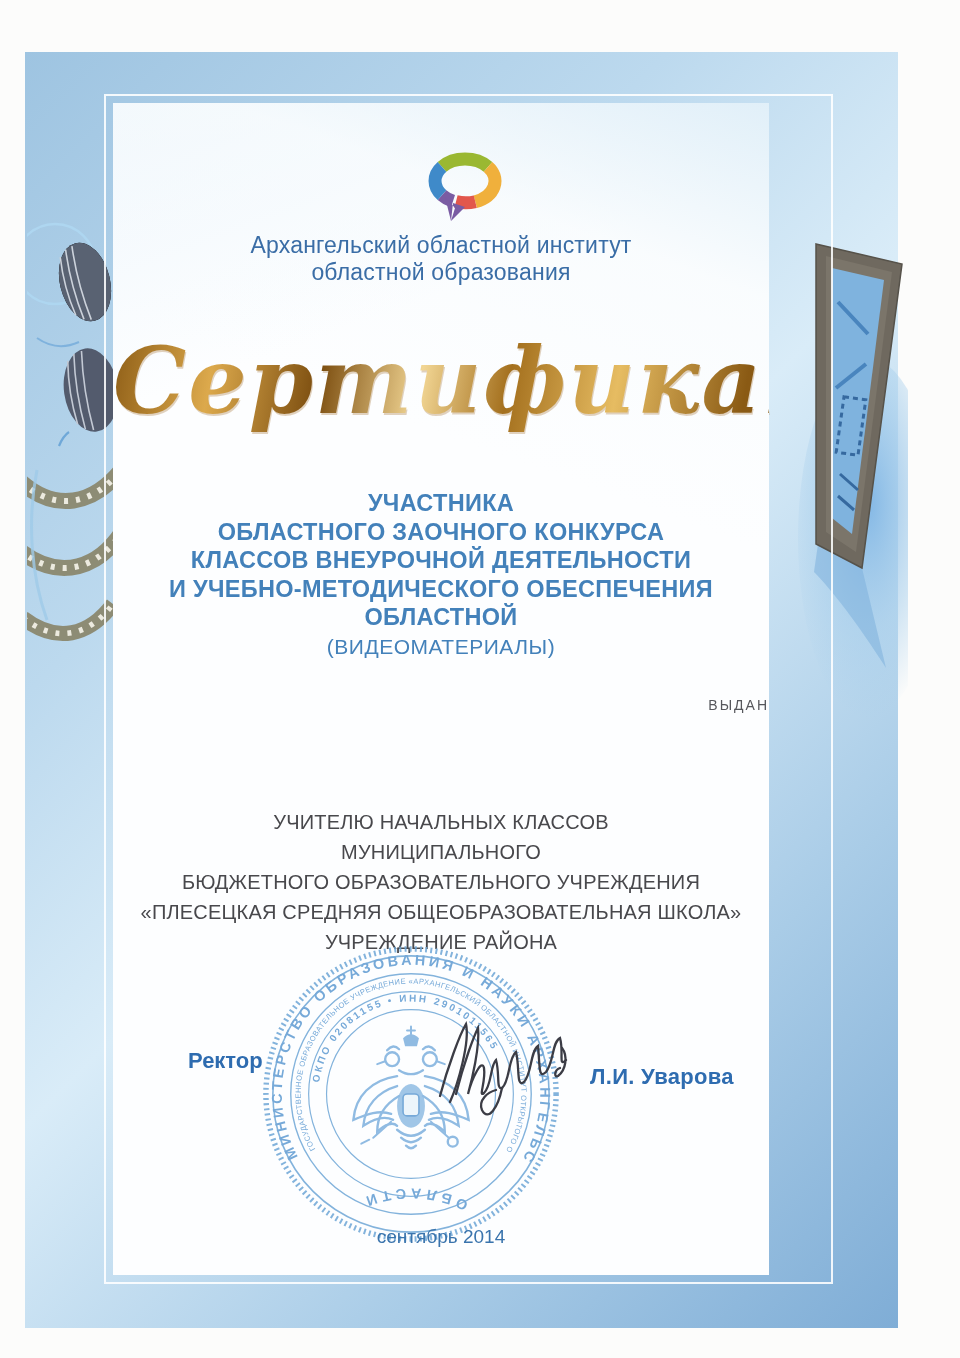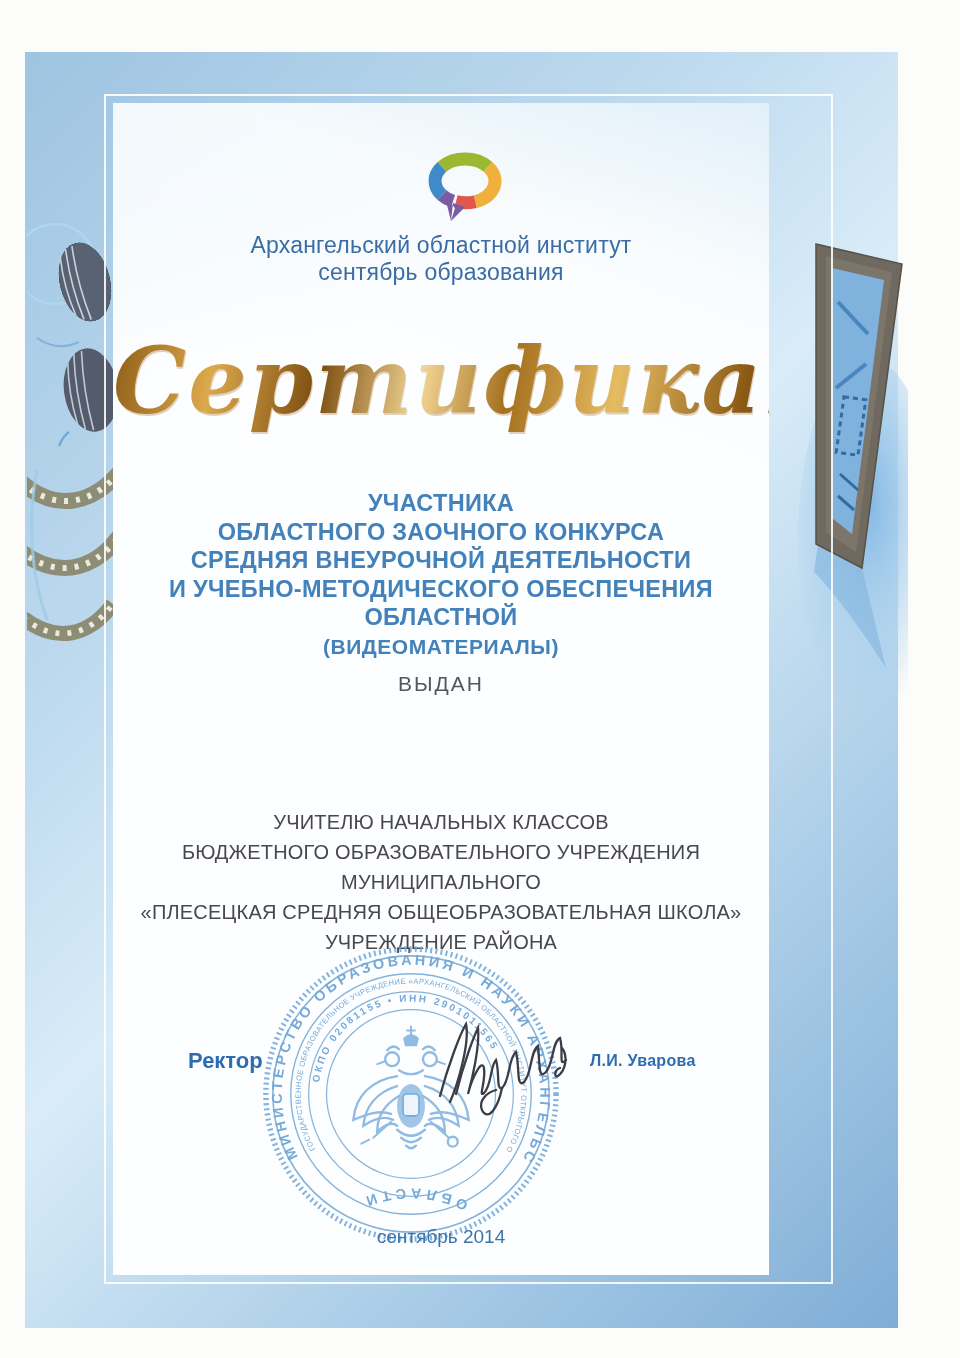--- a/index.html
+++ b/index.html
@@ -32,31 +32,31 @@
   .gold-title {
     top:208px; font-family:"DejaVu Serif", serif; font-style:italic; font-weight:bold;
     font-size:92px; line-height:140px; letter-spacing:2px;
     background:linear-gradient(100deg,#8a5a14 0%,#dca94c 16%,#7c4e10 32%,#f2d694 47%,#a4701e 60%,#e6bc62 76%,#8a5a14 95%);
     -webkit-background-clip:text; background-clip:text; color:transparent;
     filter:drop-shadow(1px 2px 0px rgba(150,95,20,.28));
     text-align:right;
   }
 
   .award { top:386px; color:#4381ba; font-weight:bold; font-size:23.5px; line-height:28.6px; letter-spacing:.3px; }
-  .award .materials { font-weight:bold; font-size:21px; letter-spacing:.5px; padding-top:1px; }
-
-  .issued { top:569px; color:#56575c; font-size:21px; letter-spacing:2px; }
+  .award .materials { font-weight:normal; font-size:21px; letter-spacing:.5px; padding-top:1px; }
+
+  .issued { top:594px; color:#56575c; font-size:14px; letter-spacing:2px;text-align:right; }
 
   .recipient-name { top:643px; color:#47474b; font-weight:bold; font-size:28px; letter-spacing:1px; }
 
   .recipient-desc { top:704px; color:#48484c; font-size:20px; line-height:30px; letter-spacing:.2px; }
 
   .officials { top:945px; height:30px; }
   .role { position:absolute; left:75px; top:0; color:#2e6cb0; font-weight:bold; font-size:22px; }
-  .official-name { position:absolute; left:477px; top:4px; color:#2e6cb0; font-weight:bold; font-size:16px; letter-spacing:.3px; }
+  .official-name { position:absolute; left:477px; top:16px; color:#2e6cb0; font-weight:bold; font-size:22px; letter-spacing:.3px; }
 
   .date-line { top:1123px; color:#3a74ad; font-size:19px; }
 
   .seal-svg { position:absolute; left:139px; top:832px; width:318px; height:318px; opacity:.85; }
   .seal-text { font-family:"Liberation Sans", sans-serif; fill:#5f9bd2; }
   .sig-svg { position:absolute; left:313px; top:893px; width:150px; height:132px; }
 </style>
 </head>
 <body>
 
@@ -112,41 +112,41 @@
       <path d="M22,15.9 A30,22 0 0 1 68,15.9" fill="none" stroke="#9ab832" stroke-width="13"></path>
       <path d="M68,15.9 A30,22 0 0 1 55.3,50.7" fill="none" stroke="#f0b03c" stroke-width="13"></path>
       <path d="M55.3,50.7 A30,22 0 0 1 36,50.6" fill="none" stroke="#e2574c" stroke-width="13"></path>
       <path d="M33,50.2 A30,22 0 0 1 22,44.1" fill="none" stroke="#7a5ca3" stroke-width="13"></path>
       <path d="M22,44.1 A30,22 0 0 1 22,15.9" fill="none" stroke="#3f8ac9" stroke-width="13"></path>
       <path d="M25,46 L35,57 L31,70 Z M31,70 L45,56 L33,52 Z" fill="#7a5ca3"></path>
     </svg>
 
     <div class="abs institute">
       <div>Архангельский областной институт</div>
-      <div>сентябрь образования</div>
+      <div>областной образования</div>
     </div>
 
     <div class="abs gold-title">Сертификат</div>
 
     <div class="abs award">
       <div>УЧАСТНИКА</div>
       <div>ОБЛАСТНОГО ЗАОЧНОГО КОНКУРСА</div>
-      <div>СРЕДНЯЯ ВНЕУРОЧНОЙ ДЕЯТЕЛЬНОСТИ</div>
+      <div>КЛАССОВ ВНЕУРОЧНОЙ ДЕЯТЕЛЬНОСТИ</div>
       <div>И УЧЕБНО-МЕТОДИЧЕСКОГО ОБЕСПЕЧЕНИЯ</div>
       <div>ОБЛАСТНОЙ</div>
       <div class="materials">(ВИДЕОМАТЕРИАЛЫ)</div>
     </div>
 
     <div class="abs issued">ВЫДАН</div>
 
 
     <div class="abs recipient-desc">
       <div>УЧИТЕЛЮ НАЧАЛЬНЫХ КЛАССОВ</div>
+      <div>МУНИЦИПАЛЬНОГО</div>
       <div>БЮДЖЕТНОГО ОБРАЗОВАТЕЛЬНОГО УЧРЕЖДЕНИЯ</div>
-      <div>МУНИЦИПАЛЬНОГО</div>
       <div>«ПЛЕСЕЦКАЯ СРЕДНЯЯ ОБЩЕОБРАЗОВАТЕЛЬНАЯ ШКОЛА»</div>
       <div>УЧРЕЖДЕНИЕ РАЙОНА</div>
     </div>
 
     <svg class="seal-svg" viewBox="0 0 320 320" aria-hidden="true">
       <g stroke="#6ea6d6" fill="none">
         <circle cx="160" cy="160" r="146" stroke-width="5.5" stroke-dasharray="2 3.2"></circle>
         <circle cx="160" cy="160" r="139" stroke-width="1.6"></circle>
         <circle cx="160" cy="160" r="121" stroke-width="1.4"></circle>
         <circle cx="160" cy="160" r="103" stroke-width="1.2"></circle>

